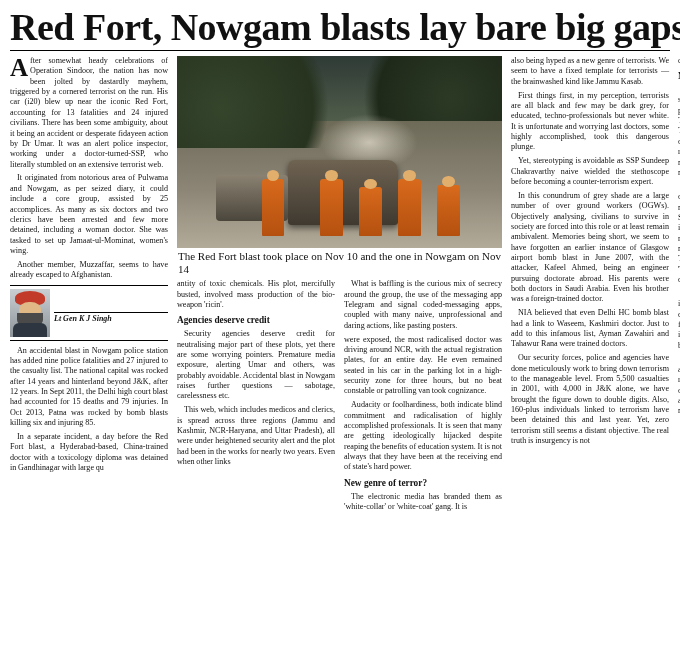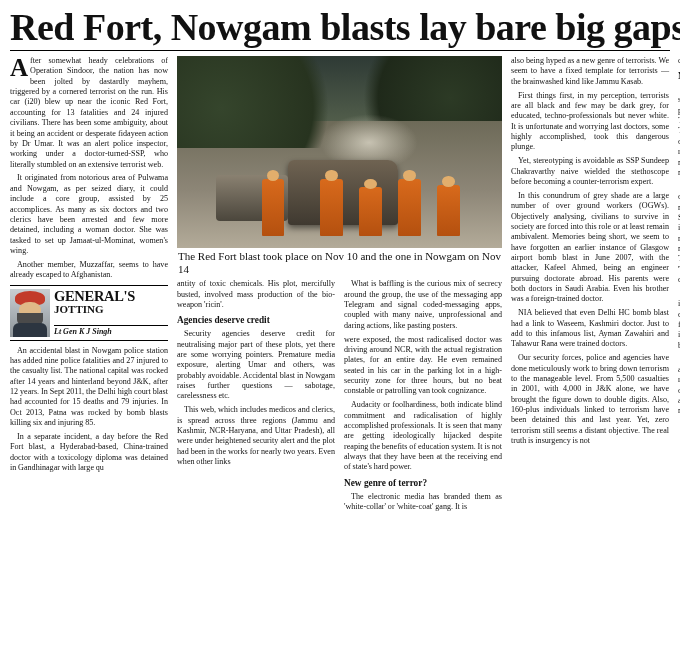--- a/index.html
+++ b/index.html
@@ -214,24 +214,20 @@
       <p class="body indent">Another member, Muzzaffar, seems to have already escaped to Afghanistan.</p>
 
       <div class="jotting">
         <div class="portrait">
           <div class="turban"></div>
             <div class="face"></div>
             <div class="beard"></div>
             <div class="body"></div>
         </div>
         <div class="jot-text">
-          <div class="jot-title">
-            <span>GENERAL'S</span>
-            <span class="small">JOTTING</span>
-          </div>
           <div class="jot-byline">Lt Gen K J Singh</div>
         </div>
       </div>
 
       <p class="body indent">An accidental blast in Nowgam police station has added nine police fatalities and 27 injured to the casualty list. The national capital was rocked after 14 years and hinterland beyond J&amp;K, after 12 years. In Sept 2011, the Delhi high court blast had accounted for 15 deaths and 79 injuries. In Oct 2013, Patna was rocked by bomb blasts killing six and injuring 85.</p>
       <p class="body indent">In a separate incident, a day before the Red Fort blast, a Hyderabad-based, China-trained doctor with a toxicology diploma was detained in Gandhinagar with large qu</p>
     </div>
 
     <div style="flex:0 0 325px;">
       <div class="photo-wrap">

